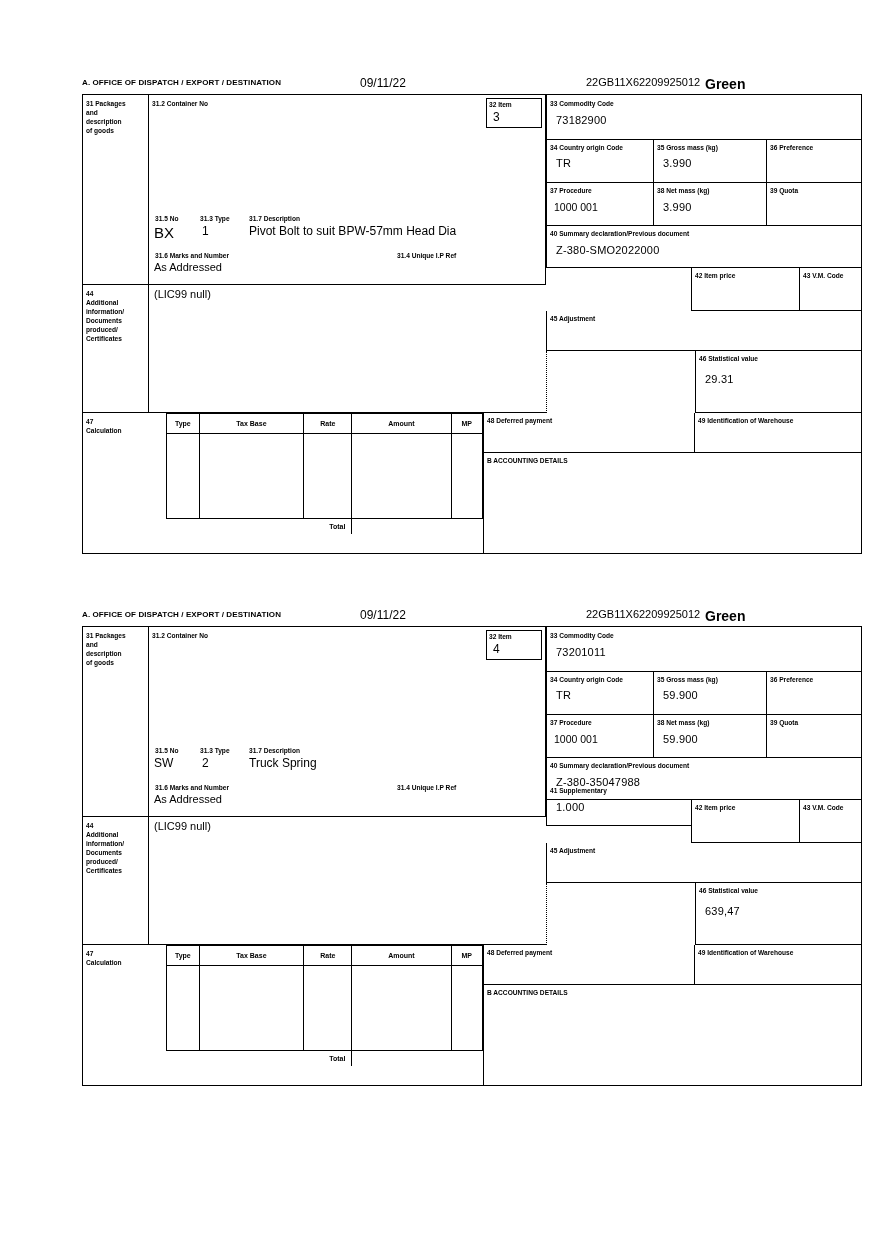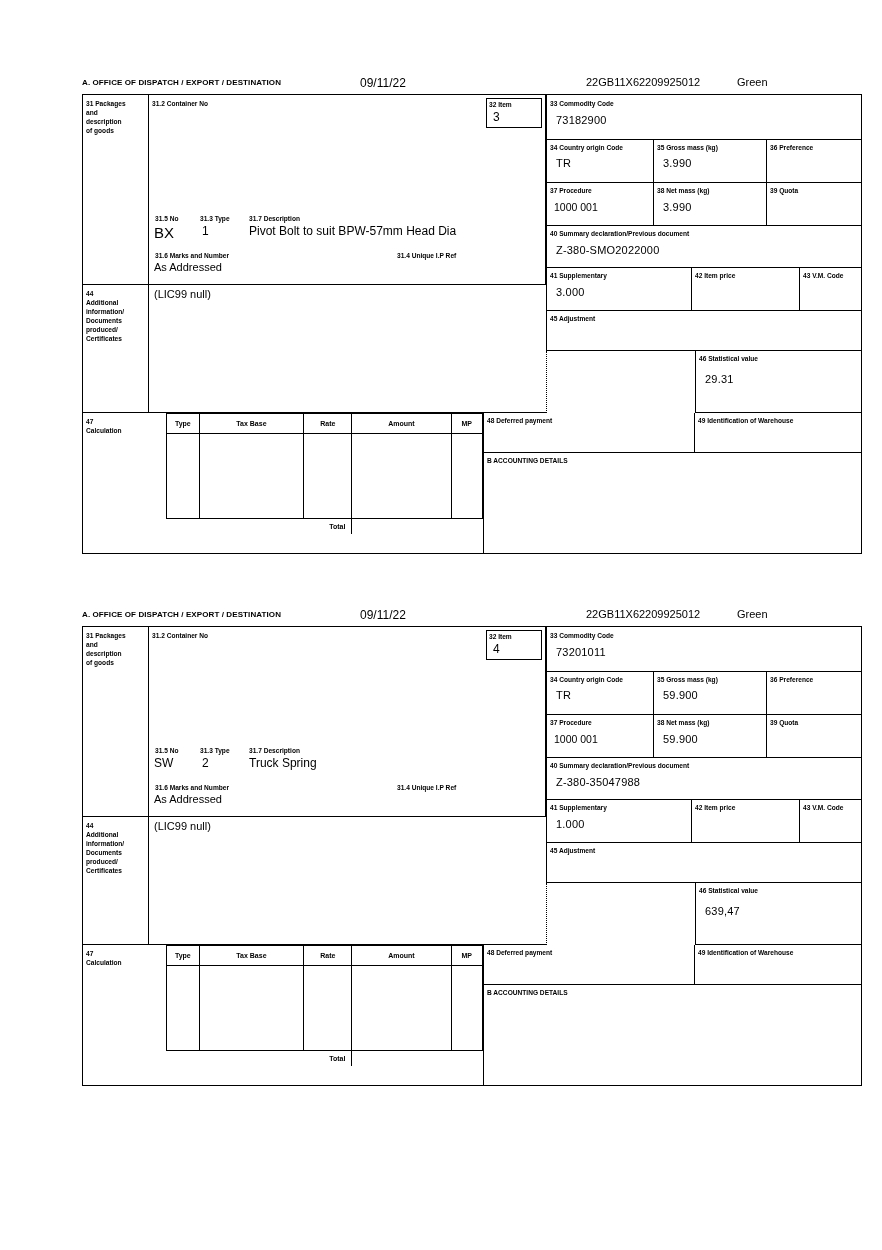--- a/index.html
+++ b/index.html
@@ -53,24 +53,24 @@
   }
   .hdr-ref {
     position: absolute;
     left: 504px;
     top: -2px;
     font-size: 11px;
     font-weight: normal;
   }
   .hdr-status {
     position: absolute;
-    left: 655px;
+    left: 623px;
     top: -2px;
-    font-size: 11px;
-    font-weight: normal;
+    font-size: 14px;
+    font-weight: bold;
   }
 
   
   .grid {
     position: relative;
     border: 1.3px solid #000;
     height: 460px;
     box-sizing: border-box;
   }
   .cell {
@@ -233,24 +233,20 @@
       <div class="cell bl bb" style="left:683px; top:88px; width:95px; height:43px;">
         <div class="lbl" style="padding-top:3px;">39 Quota</div>
         <div class="val" style="position:absolute; top:16px; left:0;"></div>
       </div>
 
       <div class="cell bl bb" style="left:463px; top:131px; width:315px; height:42px;">
         <div class="lbl" style="padding-top:3px;">40 Summary declaration/Previous document</div>
         <div class="val" style="position:absolute; top:16px; left:0;">Z-380-SMO2022000</div>
       </div>
 
-      <div class="cell bl bb" style="left:463px; top:173px; width:145px; height:43px;">
-        <div class="lbl" style="padding-top:3px;">41 Supplementary</div>
-        <div class="val" style="position:absolute; top:16px; left:0;">3.000</div>
-      </div>
       <div class="cell bl bb" style="left:608px; top:173px; width:108px; height:43px;">
         <div class="lbl" style="padding-top:3px;">42 Item price</div>
         <div class="val" style="position:absolute; top:16px; left:0;"></div>
       </div>
       <div class="cell bl bb" style="left:716px; top:173px; width:62px; height:43px;">
         <div class="lbl" style="padding-top:3px;">43 V.M. Code</div>
         <div class="val" style="position:absolute; top:16px; left:0;"></div>
       </div>
 
       <div class="cell bl bb" style="left:463px; top:216px; width:315px; height:40px;">
@@ -399,21 +395,21 @@
       <div class="cell bl bb" style="left:683px; top:88px; width:95px; height:43px;">
         <div class="lbl" style="padding-top:3px;">39 Quota</div>
         <div class="val" style="position:absolute; top:16px; left:0;"></div>
       </div>
 
       <div class="cell bl bb" style="left:463px; top:131px; width:315px; height:42px;">
         <div class="lbl" style="padding-top:3px;">40 Summary declaration/Previous document</div>
         <div class="val" style="position:absolute; top:16px; left:0;">Z-380-35047988</div>
       </div>
 
-      <div class="cell bl bb" style="left:463px; top:173px; width:145px; height:43px;">
+      <div class="cell bl bb" style="left:463px; top:156px; width:145px; height:43px;">
         <div class="lbl" style="padding-top:3px;">41 Supplementary</div>
         <div class="val" style="position:absolute; top:16px; left:0;">1.000</div>
       </div>
       <div class="cell bl bb" style="left:608px; top:173px; width:108px; height:43px;">
         <div class="lbl" style="padding-top:3px;">42 Item price</div>
         <div class="val" style="position:absolute; top:16px; left:0;"></div>
       </div>
       <div class="cell bl bb" style="left:716px; top:173px; width:62px; height:43px;">
         <div class="lbl" style="padding-top:3px;">43 V.M. Code</div>
         <div class="val" style="position:absolute; top:16px; left:0;"></div>

